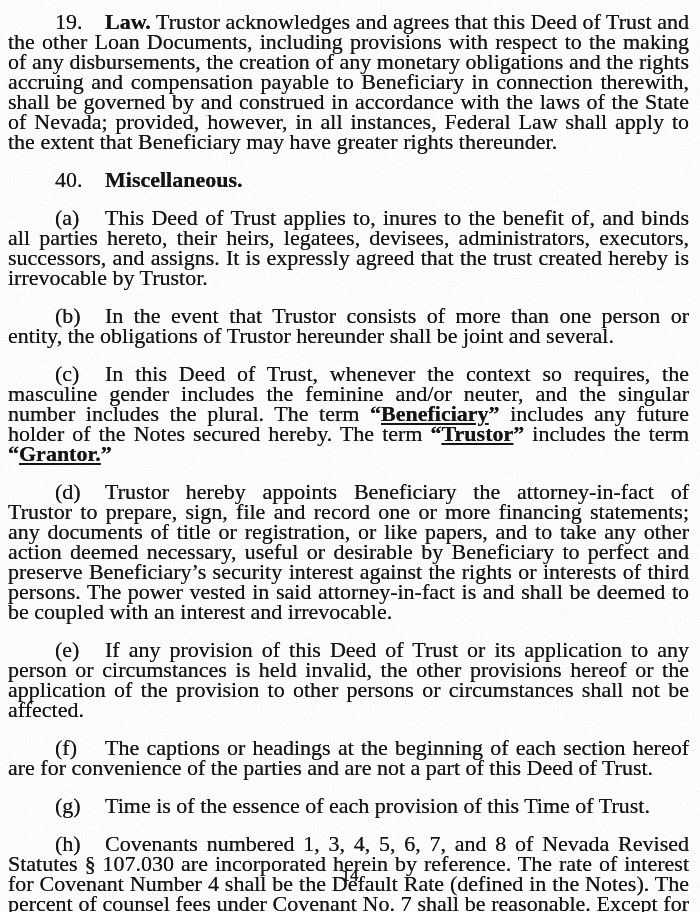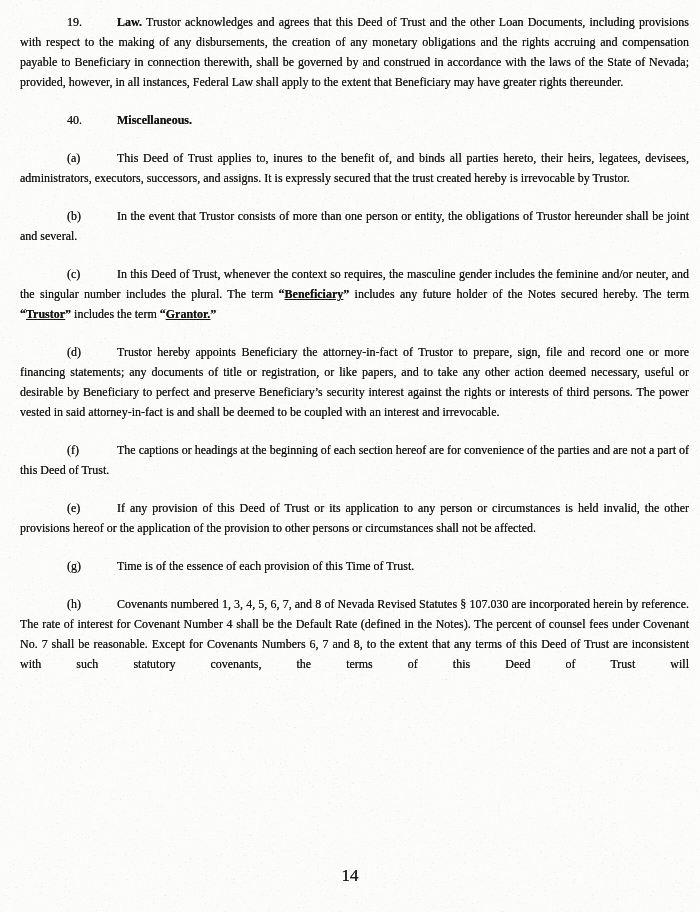--- a/index.html
+++ b/index.html
@@ -27,22 +27,22 @@
   .content {
     position: absolute;
     left: 8px;
     right: 11px;
     top: 0;
     z-index: 1;
     filter: blur(0.25px);
     text-shadow: 0 0 0.6px rgba(25,25,25,0.85);
   }
   p.para {
-    margin: 18px 0 0 12px;
-    font-size: 12px;
+    margin: 18px 0 0 0;
+    font-size: 22px;
     line-height: 20px;
     text-align: justify;
   }
   p.para.first {
     margin-top: 12px;
   }
   .pnum {
     display: inline-block;
     min-width: 50px;
     margin-left: 47px;
@@ -74,31 +74,31 @@
     </filter>
     <rect width="700" height="912" filter="url(#grain)"></rect>
   </svg>
 
   <div class="content">
 
     <p class="para first"><span class="pnum">19.</span><span><b>Law.</b><span>  Trustor acknowledges and agrees that this Deed of Trust and the other Loan Documents, including provisions with respect to the making of any disbursements, the creation of any monetary obligations and the rights accruing and compensation payable to Beneficiary in connection therewith, shall be governed by and construed in accordance with the laws of the State of Nevada; provided, however, in all instances, Federal Law shall apply to the extent that Beneficiary may have greater rights thereunder.</span></span></p>
 
     <p class="para"><span class="pnum">40.</span><span><b>Miscellaneous.</b></span></p>
 
-    <p class="para"><span class="pnum">(a)</span><span><span>This Deed of Trust applies to, inures to the benefit of, and binds all parties hereto, their heirs, legatees, devisees, administrators, executors, successors, and assigns.  It is expressly secured that the trust created hereby is irrevocable by Trustor.</span></span></p>
+    <p class="para"><span class="pnum">(a)</span><span><span>This Deed of Trust applies to, inures to the benefit of, and binds all parties hereto, their heirs, legatees, devisees, administrators, executors, successors, and assigns.  It is expressly agreed that the trust created hereby is irrevocable by Trustor.</span></span></p>
 
     <p class="para"><span class="pnum">(b)</span><span><span>In the event that Trustor consists of more than one person or entity, the obligations of Trustor hereunder shall be joint and several.</span></span></p>
 
     <p class="para"><span class="pnum">(c)</span><span><span>In this Deed of Trust, whenever the context so requires, the masculine gender includes the feminine and/or neuter, and the singular number includes the plural.  The term </span><b>“</b><b class="u">Beneficiary</b><b>”</b><span> includes any future holder of the Notes secured hereby.  The term </span><b>“</b><b class="u">Trustor</b><b>”</b><span> includes the term </span><b>“</b><b class="u">Grantor.</b><b>”</b></span></p>
 
     <p class="para"><span class="pnum">(d)</span><span><span>Trustor hereby appoints Beneficiary the attorney-in-fact of Trustor to prepare, sign, file and record one or more financing statements; any documents of title or registration, or like papers, and to take any other action deemed necessary, useful or desirable by Beneficiary to perfect and preserve Beneficiary’s security interest against the rights or interests of third persons.  The power vested in said attorney-in-fact is and shall be deemed to be coupled with an interest and irrevocable.</span></span></p>
 
+    <p class="para"><span class="pnum">(e)</span><span><span>If any provision of this Deed of Trust or its application to any person or circumstances is held invalid, the other provisions hereof or the application of the provision to other persons or circumstances shall not be affected.</span></span></p>
+
     <p class="para"><span class="pnum">(f)</span><span><span>The captions or headings at the beginning of each section hereof are for convenience of the parties and are not a part of this Deed of Trust.</span></span></p>
-
-    <p class="para"><span class="pnum">(e)</span><span><span>If any provision of this Deed of Trust or its application to any person or circumstances is held invalid, the other provisions hereof or the application of the provision to other persons or circumstances shall not be affected.</span></span></p>
 
     <p class="para"><span class="pnum">(g)</span><span><span>Time is of the essence of each provision of this Time of Trust.</span></span></p>
 
     <p class="para cont"><span class="pnum">(h)</span><span><span>Covenants numbered 1, 3, 4, 5, 6, 7, and 8 of Nevada Revised Statutes § 107.030 are incorporated herein by reference.  The rate of interest for Covenant Number 4 shall be the Default Rate (defined in the Notes).  The percent of counsel fees under Covenant No. 7 shall be reasonable.  Except for Covenants Numbers 6, 7 and 8, to the extent that any terms of this Deed of Trust are inconsistent with such statutory covenants, the terms of this Deed of Trust will</span></span></p>
 
   </div>
 
   <div class="footer">
     <span>14</span>
   </div>

